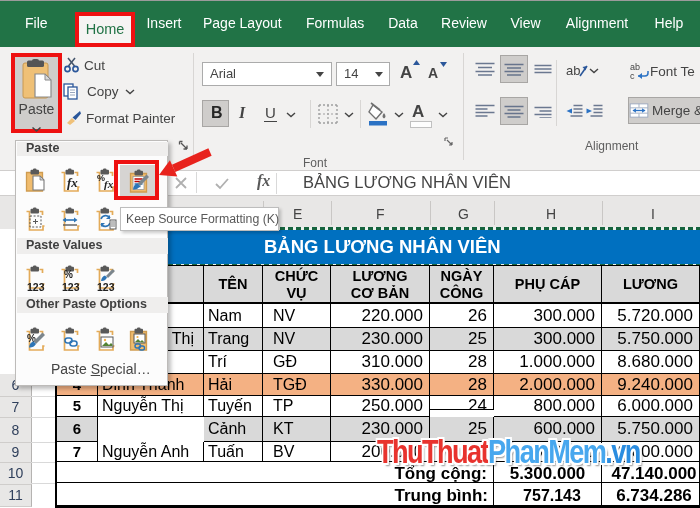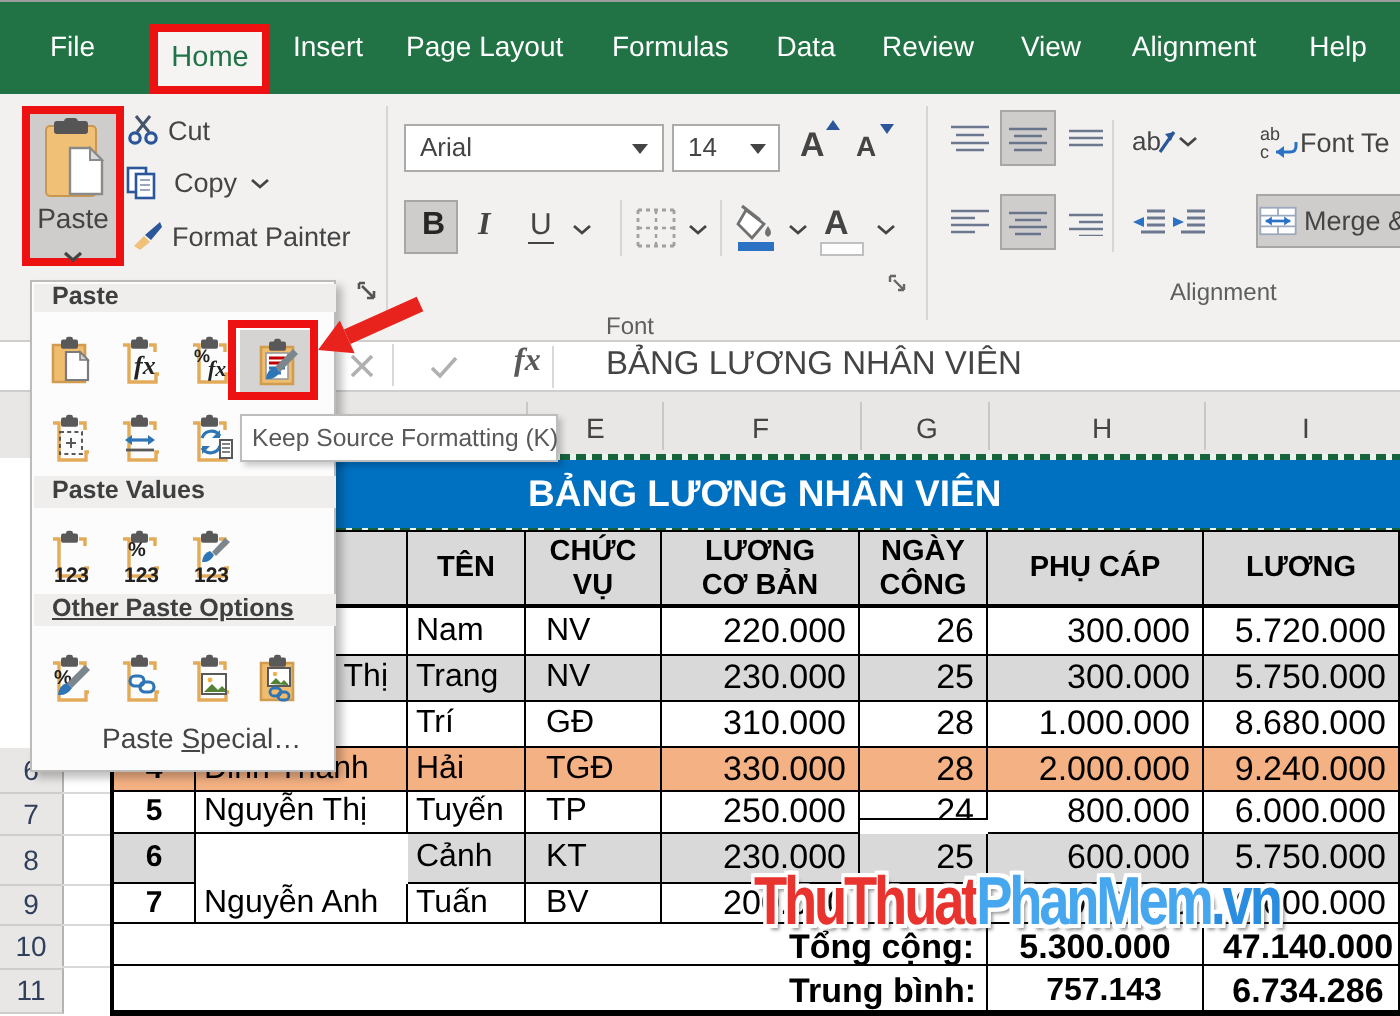--- a/index.html
+++ b/index.html
@@ -429,21 +429,21 @@
         <use href="#cbL"></use>
       <text x="6" y="13" font-size="10" font-weight="bold" fill="#222">%</text>
       <text x="4" y="26" font-size="10.5" font-weight="bold" fill="#222">123</text>
       </svg>
     <svg class="abs" style="left:77px;top:124px;" width="26" height="28" viewBox="0 0 26 28">
         <use href="#cbL"></use>
       <path d="M22 6 L15 13 l-2 -2 L19.5 4 Z" fill="#7c868d"></path>
       <path d="M12 10.5 q-3.5 1 -4 5.5 q4 0.5 6 -3.5 z" fill="#2e75b6"></path>
       <text x="4" y="26" font-size="10.5" font-weight="bold" fill="#222">123</text>
       </svg>
-    <div class="phead" style="top:156px;height:16px;line-height:15px;text-decoration:underline;">Other Paste Options</div>
+    <div class="phead" style="top:156px;height:16px;line-height:15px;">Other Paste Options</div>
     <svg class="abs" style="left:7px;top:186px;" width="24" height="24" viewBox="0 0 24 24">
         <use href="#cbL"></use>
       <text x="4" y="15" font-size="10" font-weight="bold" fill="#222">%</text>
       <use href="#brush"></use>
       </svg>
     <svg class="abs" style="left:42px;top:186px;" width="24" height="24" viewBox="0 0 24 24">
         <use href="#cbL"></use>
       <rect x="7" y="11" width="7" height="5" rx="2.5" fill="none" stroke="#2e75b6" stroke-width="1.6"></rect>
       <rect x="12" y="14" width="7" height="5" rx="2.5" fill="none" stroke="#2e75b6" stroke-width="1.6"></rect>
       </svg>

